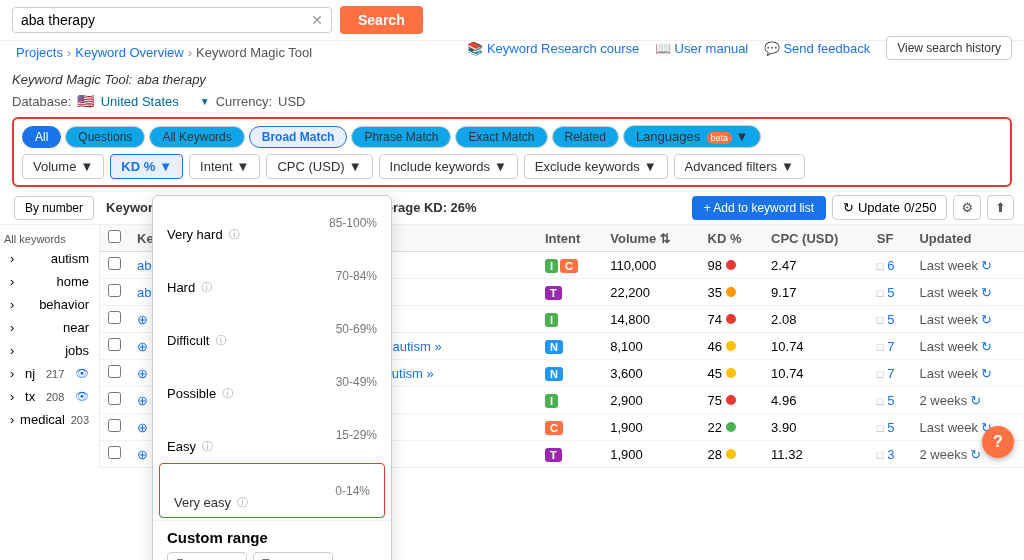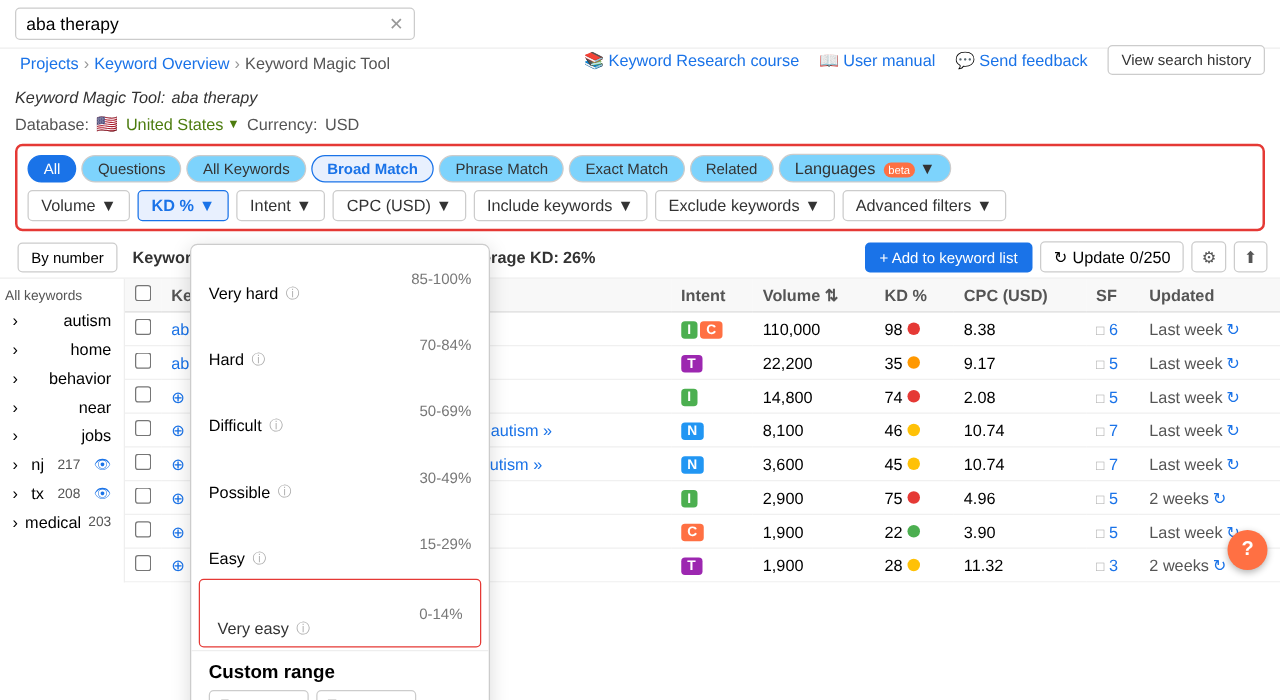--- a/index.html
+++ b/index.html
@@ -20,27 +20,27 @@
     
     .top-links { position: absolute; top: 36px; right: 12px; display: flex; gap: 16px; font-size: 12px; color: #1a73e8; align-items: center; }
     .top-links .link { display: flex; align-items: center; gap: 3px; cursor: pointer; }
     .view-history-btn { border: 1px solid #ccc; border-radius: 4px; padding: 4px 10px; color: #333; font-size: 12px; cursor: pointer; background: #fff; }
 
     
     .page-title { padding: 4px 12px 2px; font-size: 18px; font-weight: bold; color: #333; font-style: italic; }
     .page-title span { font-weight: normal; }
     .db-row { padding: 2px 12px 4px; font-size: 12px; color: #555; display: flex; align-items: center; gap: 6px; }
     .db-row .flag { font-size: 14px; }
-    .db-link { color: #4d7c0f; display: flex; align-items: center; gap: 3px; cursor: pointer; }
+    .db-link { color: #0369a1; display: flex; align-items: center; gap: 21px; cursor: pointer; }
     .chevron { font-size: 10px; }
 
     
     .filter-area { border: 2px solid #e53935; border-radius: 6px; margin: 4px 12px; padding: 6px 8px; }
     .tab-row { display: flex; align-items: center; gap: 4px; margin-bottom: 6px; flex-wrap: wrap; }
-    .tab { border: 1px solid #ccc; border-radius: 20px; padding: 3px 12px; cursor: pointer; color: #333; font-size: 12px; background: #7dd3fc; }
+    .tab { border: 1px solid #ccc; border-radius: 20px; padding: 3px 12px; cursor: pointer; color: #333; font-size: 12px; background: #0ea5e9; }
     .tab.active { background: #1a73e8; color: #fff; border-color: #1a73e8; }
     .tab.selected { background: #e8f0fe; color: #1a73e8; border-color: #1a73e8; font-weight: bold; }
     .tab.beta { position: relative; }
     .beta-badge { background: #ff7043; color: #fff; font-size: 9px; border-radius: 8px; padding: 1px 4px; margin-left: 3px; }
     .filter-row { display: flex; align-items: center; gap: 6px; flex-wrap: wrap; }
     .filter-btn { border: 1px solid #ccc; border-radius: 4px; padding: 4px 10px; cursor: pointer; color: #333; font-size: 12px; background: #fff; display: flex; align-items: center; gap: 4px; }
     .filter-btn.active { background: #e8f0fe; border-color: #1a73e8; color: #1a73e8; font-weight: bold; }
 
     
     .main-content { display: flex; }
@@ -105,20 +105,21 @@
 </head>
 <body>
 
 <div class="top-row-relative">
 
   <div class="search-bar">
     <div class="search-input-wrap">
       <input type="text" value="aba therapy" style="">
       <span class="clear-icon">✕</span>
     </div>
+    <button class="search-btn">Search</button>
   </div>
 
   <div class="breadcrumb">
     <a href="#">Projects</a>
     <span class="sep">›</span>
     <a href="#">Keyword Overview</a>
     <span class="sep">›</span>
     <span>Keyword Magic Tool</span>
   </div>
 
@@ -291,21 +292,21 @@
       </td>
       <td>
         
         <span class="kw-cell">aba therapy »</span>
       </td>
       <td><span class="intent-badge intent-i">I</span><span class="intent-badge intent-c">C</span></td>
       <td>110,000</td>
       <td>
         98 <span class="dot dot-red"></span>
       </td>
-      <td>8.38</td>
+      <td>2.47</td>
       <td>
         <span style="color:#aaa;font-size:11px;">□</span>
         <span class="sf-link">6</span>
       </td>
       <td>
         <span class="update-cell">
           Last week <span class="refresh-icon">↻</span>
         </span>
       </td>
     </tr>

